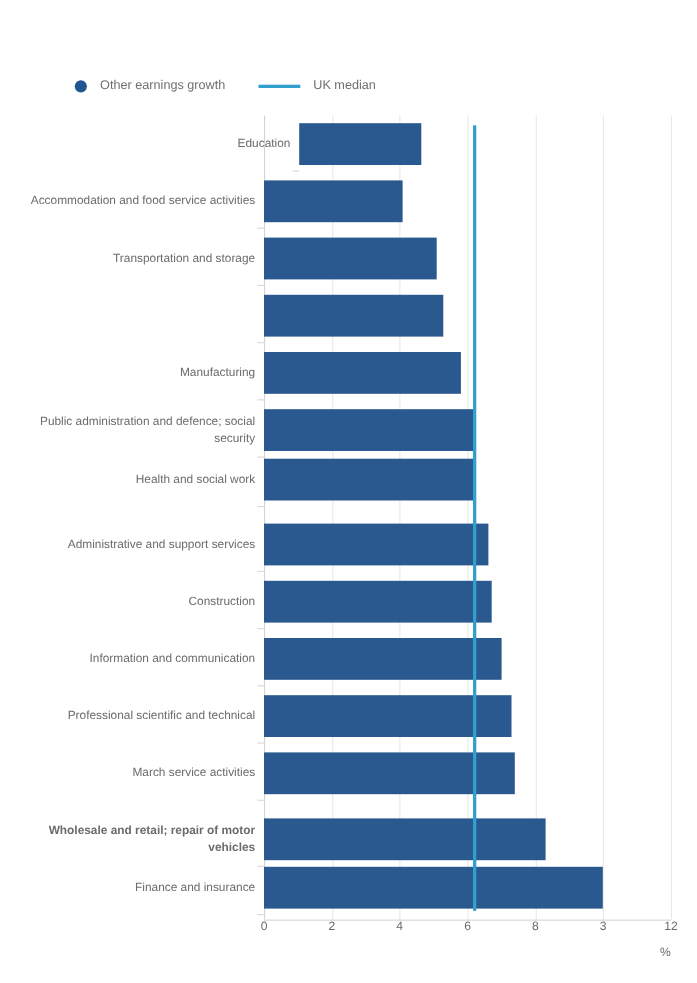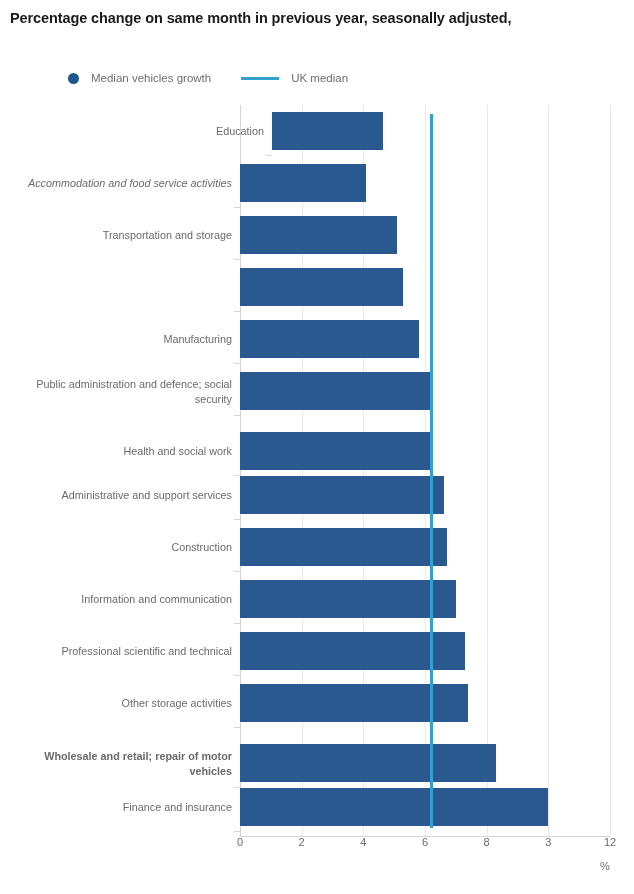--- a/index.html
+++ b/index.html
@@ -161,27 +161,26 @@
     left: 600px;
     top: 860px;
     font-size: 11px;
     color: #6b6b6b;
   }
 </style>
 </head>
 <body>
 
 <div id="title-block">
-  <div class="title-line">Percentage change on same month in previous year, seasonally adjusted,</div>
 </div>
 
 <div id="legend">
   <div class="legend-item">
     <span class="legend-dot"></span>
-    <span class="legend-label">Median vehicles growth</span>
+    <span class="legend-label">Other earnings growth</span>
   </div>
   <span class="legend-gap"></span>
   <div class="legend-item">
     <span class="legend-line"></span>
     <span class="legend-label">UK median</span>
   </div>
 </div>
 
 <div id="plot">
   <div id="gridlines">
@@ -193,21 +192,21 @@
       <div class="gridline" style="left: 610px;"></div>
     </div>
   <div class="axis-zero"></div>
   <div class="axis-baseline"></div>
   <div id="rows">
       <div class="row" style="top: 0px; margin-left: 32px;">
         <div class="row-label">Education</div>
         <div class="row-tick"></div>
         <div class="bar" title="Education: 3.6%" style="width: 111px; background: rgb(41, 89, 143);"></div>
       </div>
-      <div class="row" style="top: 52px; font-style: italic;">
+      <div class="row" style="top: 52px;">
         <div class="row-label">Accommodation and food service activities</div>
         <div class="row-tick"></div>
         <div class="bar" title="Accommodation and food service activities: 4.1%" style="width: 126.417px; background: rgb(41, 89, 143);"></div>
       </div>
       <div class="row" style="top: 104px;">
         <div class="row-label">Transportation and storage</div>
         <div class="row-tick"></div>
         <div class="bar" title="Transportation and storage: 5.1%" style="width: 157.25px; background: rgb(41, 89, 143);"></div>
       </div>
       <div class="row" style="top: 156px;">
@@ -217,21 +216,21 @@
       <div class="row" style="top: 208px;">
         <div class="row-label">Manufacturing</div>
         <div class="row-tick"></div>
         <div class="bar" title="Manufacturing: 5.8%" style="width: 178.833px; background: rgb(41, 89, 143);"></div>
       </div>
       <div class="row" style="top: 260px;">
         <div class="row-label">Public administration and defence; social security</div>
         <div class="row-tick"></div>
         <div class="bar" title="Public administration and defence; social security: 6.2%" style="width: 191.167px; background: rgb(41, 89, 143);"></div>
       </div>
-      <div class="row" style="top: 320px;">
+      <div class="row" style="top: 305px;">
         <div class="row-label">Health and social work</div>
         <div class="row-tick"></div>
         <div class="bar" title="Health and social work: 6.2%" style="width: 191.167px; background: rgb(41, 89, 143);"></div>
       </div>
       <div class="row" style="top: 364px;">
         <div class="row-label">Administrative and support services</div>
         <div class="row-tick"></div>
         <div class="bar" title="Administrative and support services: 6.6%" style="width: 203.5px; background: rgb(41, 89, 143);"></div>
       </div>
       <div class="row" style="top: 416px;">
@@ -243,21 +242,21 @@
         <div class="row-label">Information and communication</div>
         <div class="row-tick"></div>
         <div class="bar" title="Information and communication: 7%" style="width: 215.833px; background: rgb(41, 89, 143);"></div>
       </div>
       <div class="row" style="top: 520px;">
         <div class="row-label">Professional scientific and technical</div>
         <div class="row-tick"></div>
         <div class="bar" title="Professional scientific and technical: 7.3%" style="width: 225.083px; background: rgb(41, 89, 143);"></div>
       </div>
       <div class="row" style="top: 572px;">
-        <div class="row-label">Other storage activities</div>
+        <div class="row-label">March service activities</div>
         <div class="row-tick"></div>
         <div class="bar" title="Other service activities: 7.4%" style="width: 228.167px; background: rgb(41, 89, 143);"></div>
       </div>
       <div class="row" style="top: 632px; font-weight: bold;">
         <div class="row-label">Wholesale and retail; repair of motor vehicles</div>
         <div class="row-tick"></div>
         <div class="bar" title="Wholesale and retail; repair of motor vehicles: 8.3%" style="width: 255.917px; background: rgb(41, 89, 143);"></div>
       </div>
       <div class="row" style="top: 676px;">
         <div class="row-label">Finance and insurance</div>

